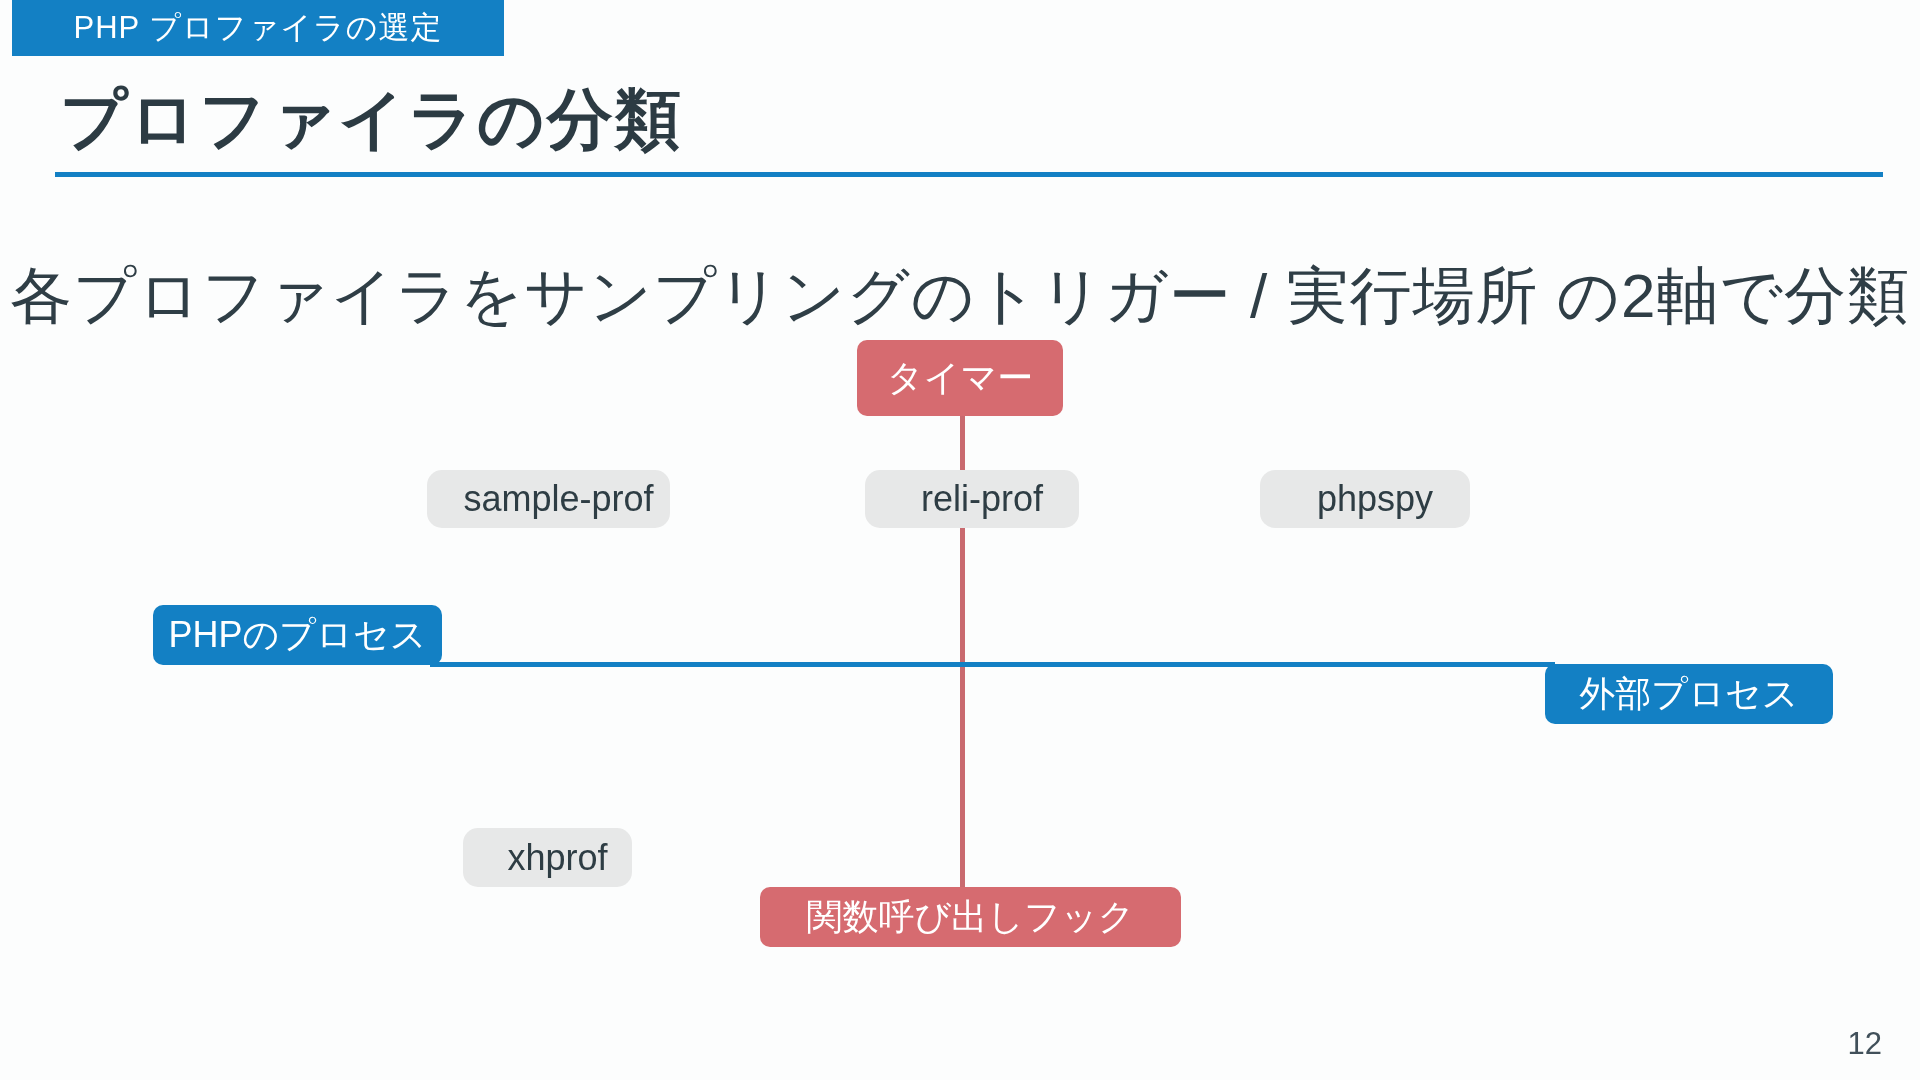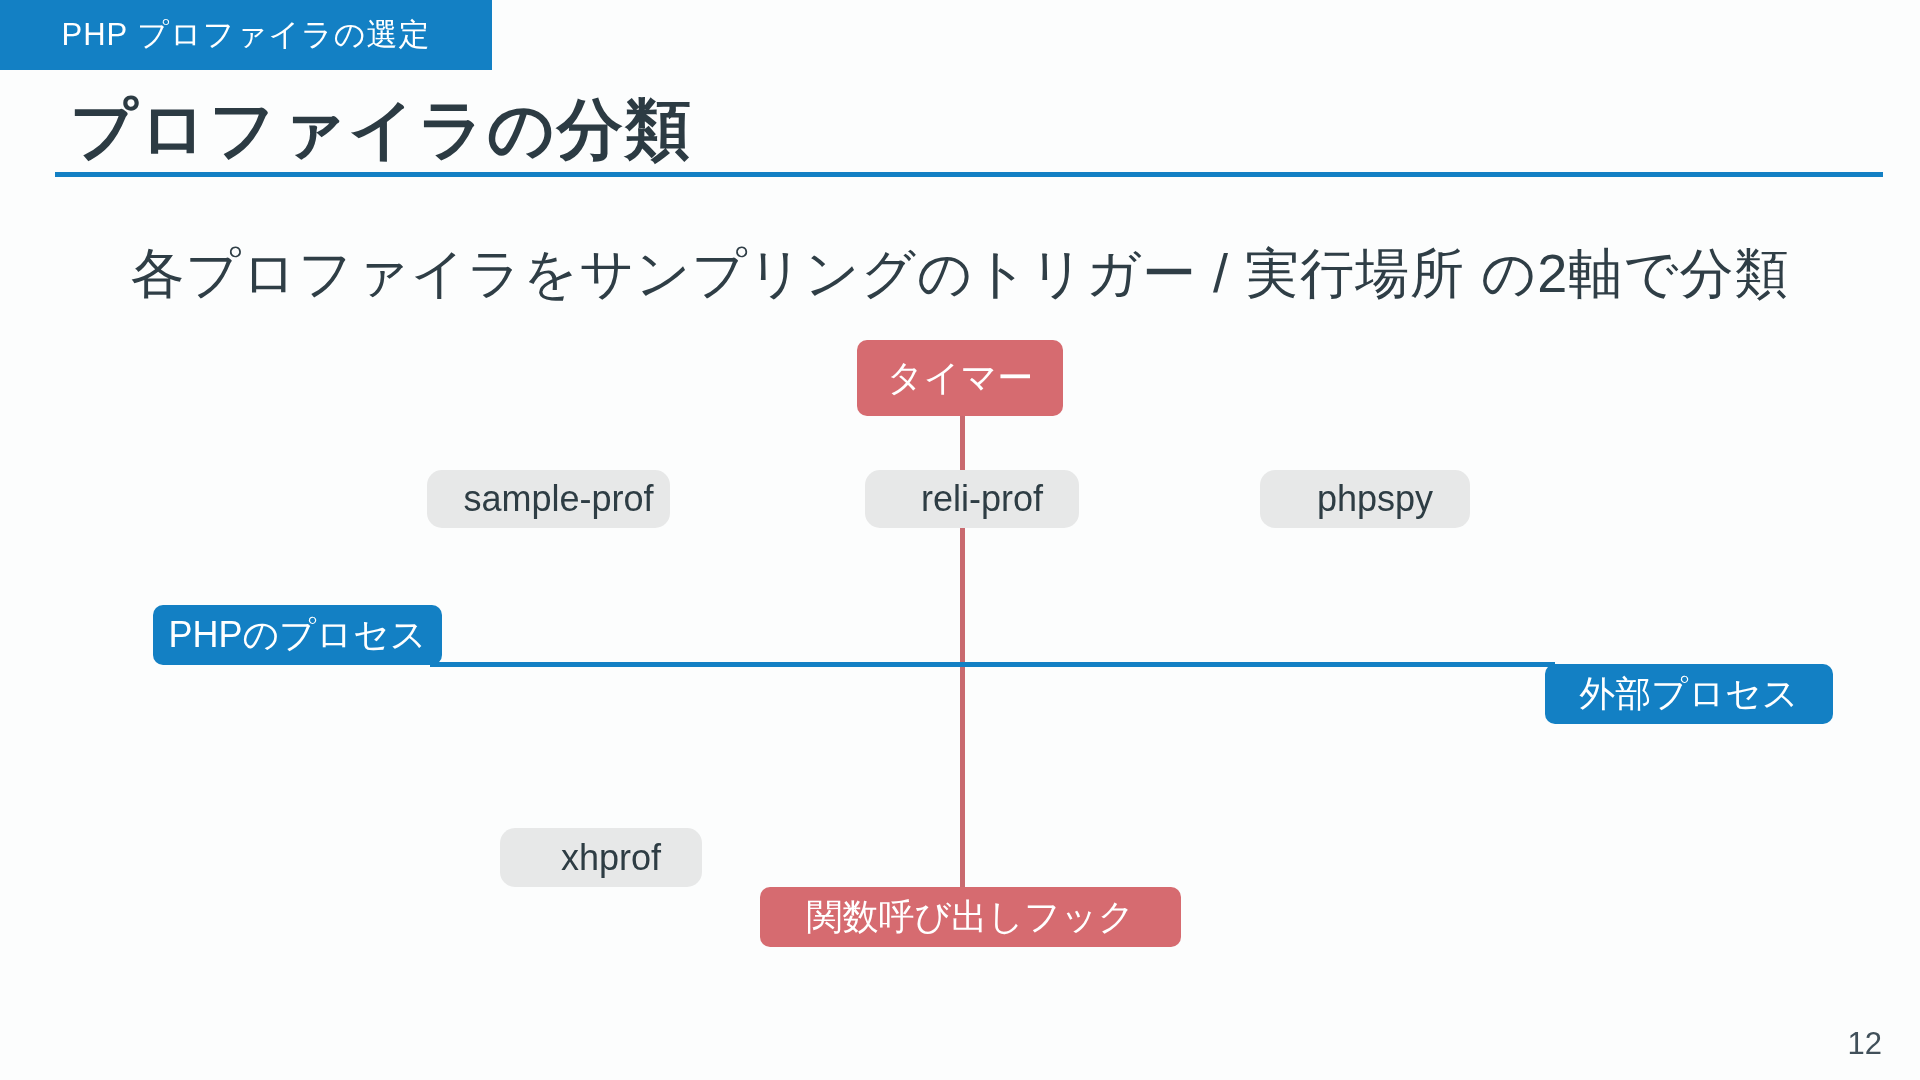--- a/index.html
+++ b/index.html
@@ -13,41 +13,41 @@
   body{
     width:1920px;height:1080px;overflow:hidden;
     background:#fcfdfd;
     font-family:"Liberation Sans","DejaVu Sans",sans-serif;
     color:var(--ink);
   }
   .slide{position:relative;width:1920px;height:1080px;}
 
   
   .badge{
-    position:absolute;left:0;top:0;width:492px;height:70px;
+    position:absolute;left:12px;top:0;width:492px;height:56px;
     background:var(--accent_blue);color:#ffffff;
     font-size:31px;display:flex;align-items:center;justify-content:center;
     letter-spacing:1px;
   }
 
   
   .title{
-    position:absolute;left:57px;top:72px;margin:13px;
+    position:absolute;left:57px;top:72px;margin:3px;
     font-size:66px;font-weight:800;color:var(--ink);
     letter-spacing:2px;
   }
   .title-underline{
     position:absolute;left:55px;top:172px;width:1828px;height:5px;
     background:var(--accent_blue);
   }
 
   
   .subtitle{
-    position:absolute;left:0;top:238px;width:1920px;
-    text-align:center;font-size:54px;color:#2f3e46;
+    position:absolute;left:0;top:254px;width:1920px;
+    text-align:center;font-size:62px;color:#2f3e46;
     letter-spacing:1px;
   }
 
   
   .diagram{position:absolute;left:0;top:0;width:1920px;height:1080px;}
   .vline{
     position:absolute;left:960px;top:368px;width:5px;height:550px;
     background:var(--line_red);z-index:1;
   }
   .hline{
@@ -67,21 +67,21 @@
   }
   .node.gray{
     background:var(--gray_box);color:#2e3d44;border-radius:15px;padding-left:20px;
   }
   .node.timer      {left:857px; top:340px; width:206px; height:76px;}
   .node.sampleprof {left:427px; top:470px; width:243px; height:58px;}
   .node.reliprof   {left:865px; top:470px; width:214px; height:58px;}
   .node.phpspy     {left:1260px;top:470px; width:210px; height:58px;}
   .node.phpproc    {left:153px; top:605px; width:289px; height:60px;}
   .node.extproc    {left:1545px;top:664px; width:288px; height:60px;}
-  .node.xhprof     {left:463px; top:828px; width:202px; height:59px;margin-left:37px;}
+  .node.xhprof     {left:463px; top:828px; width:169px; height:59px;}
   .node.hook       {left:760px; top:887px; width:421px; height:60px;}
 
   
   .pagenum{
     position:absolute;right:38px;bottom:18px;
     font-size:31px;color:#41505a;text-align:center;
   }
 </style>
 </head>
 <body>

